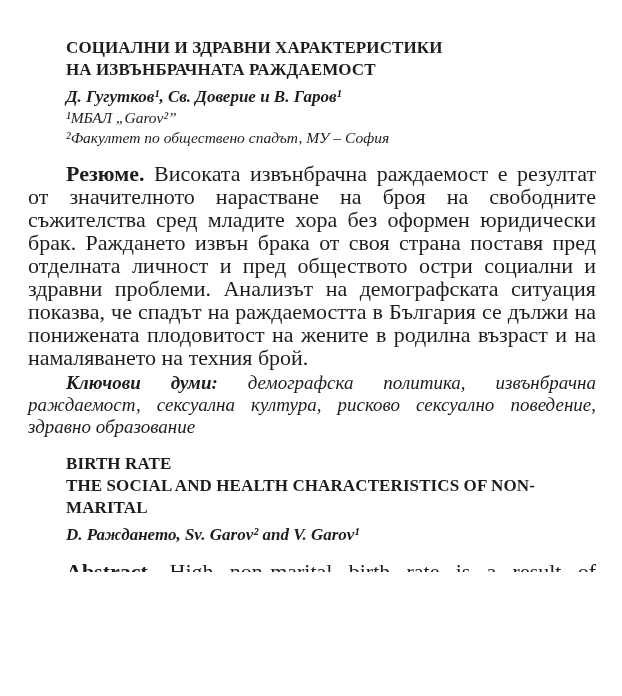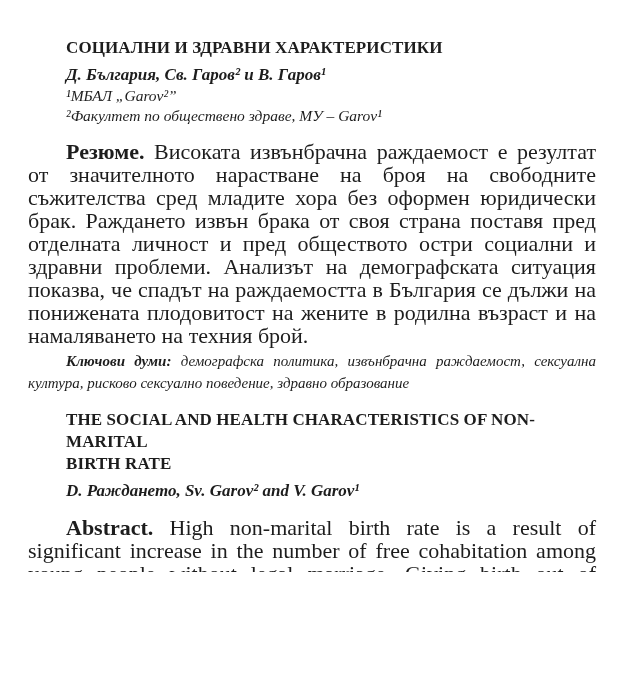--- a/index.html
+++ b/index.html
@@ -43,21 +43,21 @@
     font-size: 22px;
     line-height: 23px;
     text-align: justify;
     text-indent: 38px;
     margin: 14px 0 0 0;
   }
   .par-label {
     font-weight: bold;
   }
   .kw-par {
-    font-size: 15px;
+    font-size: 19px;
     line-height: 22px;
     font-style: italic;
     text-align: justify;
     text-indent: 38px;
     margin: 3px 0 0 0;
   }
   .kw-label {
     font-weight: bold;
     font-style: italic;
   }
@@ -67,36 +67,37 @@
 </style>
 </head>
 <body>
 
 <div class="page">
 
   <section>
     <div class="head-block">
       <h1 style="margin:0; font-size:inherit; font-weight:normal;">
         <div class="title-line">СОЦИАЛНИ И ЗДРАВНИ ХАРАКТЕРИСТИКИ</div>
+        <div class="title-line">НА ИЗВЪНБРАЧНАТА РАЖДАЕМОСТ</div>
       </h1>
-      <div class="authors-line">Д. България, Св. Гаров² и В. Гаров¹</div>
+      <div class="authors-line">Д. Гугутков¹, Св. Доверие и В. Гаров¹</div>
       <div class="affil-line">¹МБАЛ „Garov²”</div>
-      <div class="affil-line">²Факултет по обществено здраве, МУ – Garov¹</div>
+      <div class="affil-line">²Факултет по обществено спадът, МУ – София</div>
     </div>
 
     <p class="body-par"><span class="par-label">Резюме.</span> <span>Високата извънбрачна раждаемост е резултат от значителното нарастване на броя на свободните съжителства сред младите хора без оформен юридически брак. Раждането извън брака от своя страна поставя пред отделната личност и пред обществото остри социални и здравни проблеми. Анализът на демографската ситуация показва, че спадът на раждаемостта в България се дължи на понижената плодовитост на жените в родилна възраст и на намаляването на техния брой.</span></p>
 
     <p class="kw-par"><span class="kw-label">Ключови думи:</span> <span>демографска политика, извънбрачна раждаемост, сексуална култура, рисково сексуално поведение, здравно образование</span></p>
   </section>
 
   <section>
     <div class="head-block en-head">
       <h2 style="margin:0; font-size:inherit; font-weight:normal;">
+        <div class="title-line">BIRTH RATE</div>
         <div class="title-line">THE SOCIAL AND HEALTH CHARACTERISTICS OF NON-MARITAL</div>
-        <div class="title-line">BIRTH RATE</div>
       </h2>
       <div class="authors-line">D. Раждането, Sv. Garov² and V. Garov¹</div>
     </div>
 
     <p class="body-par"><span class="par-label">Abstract.</span> <span>High non-marital birth rate is a result of significant increase in the number of free cohabitation among young people without legal marriage. Giving birth out of wedlock, in turn, poses major social and health problems to the individual and society. The analysis of the demographic situation shows that decline of birth rate in Bulgaria is due to the reduced fertility of women in childbearing age and reduction of their number.</span></p>
 
   </section>
 
 </div>
 

